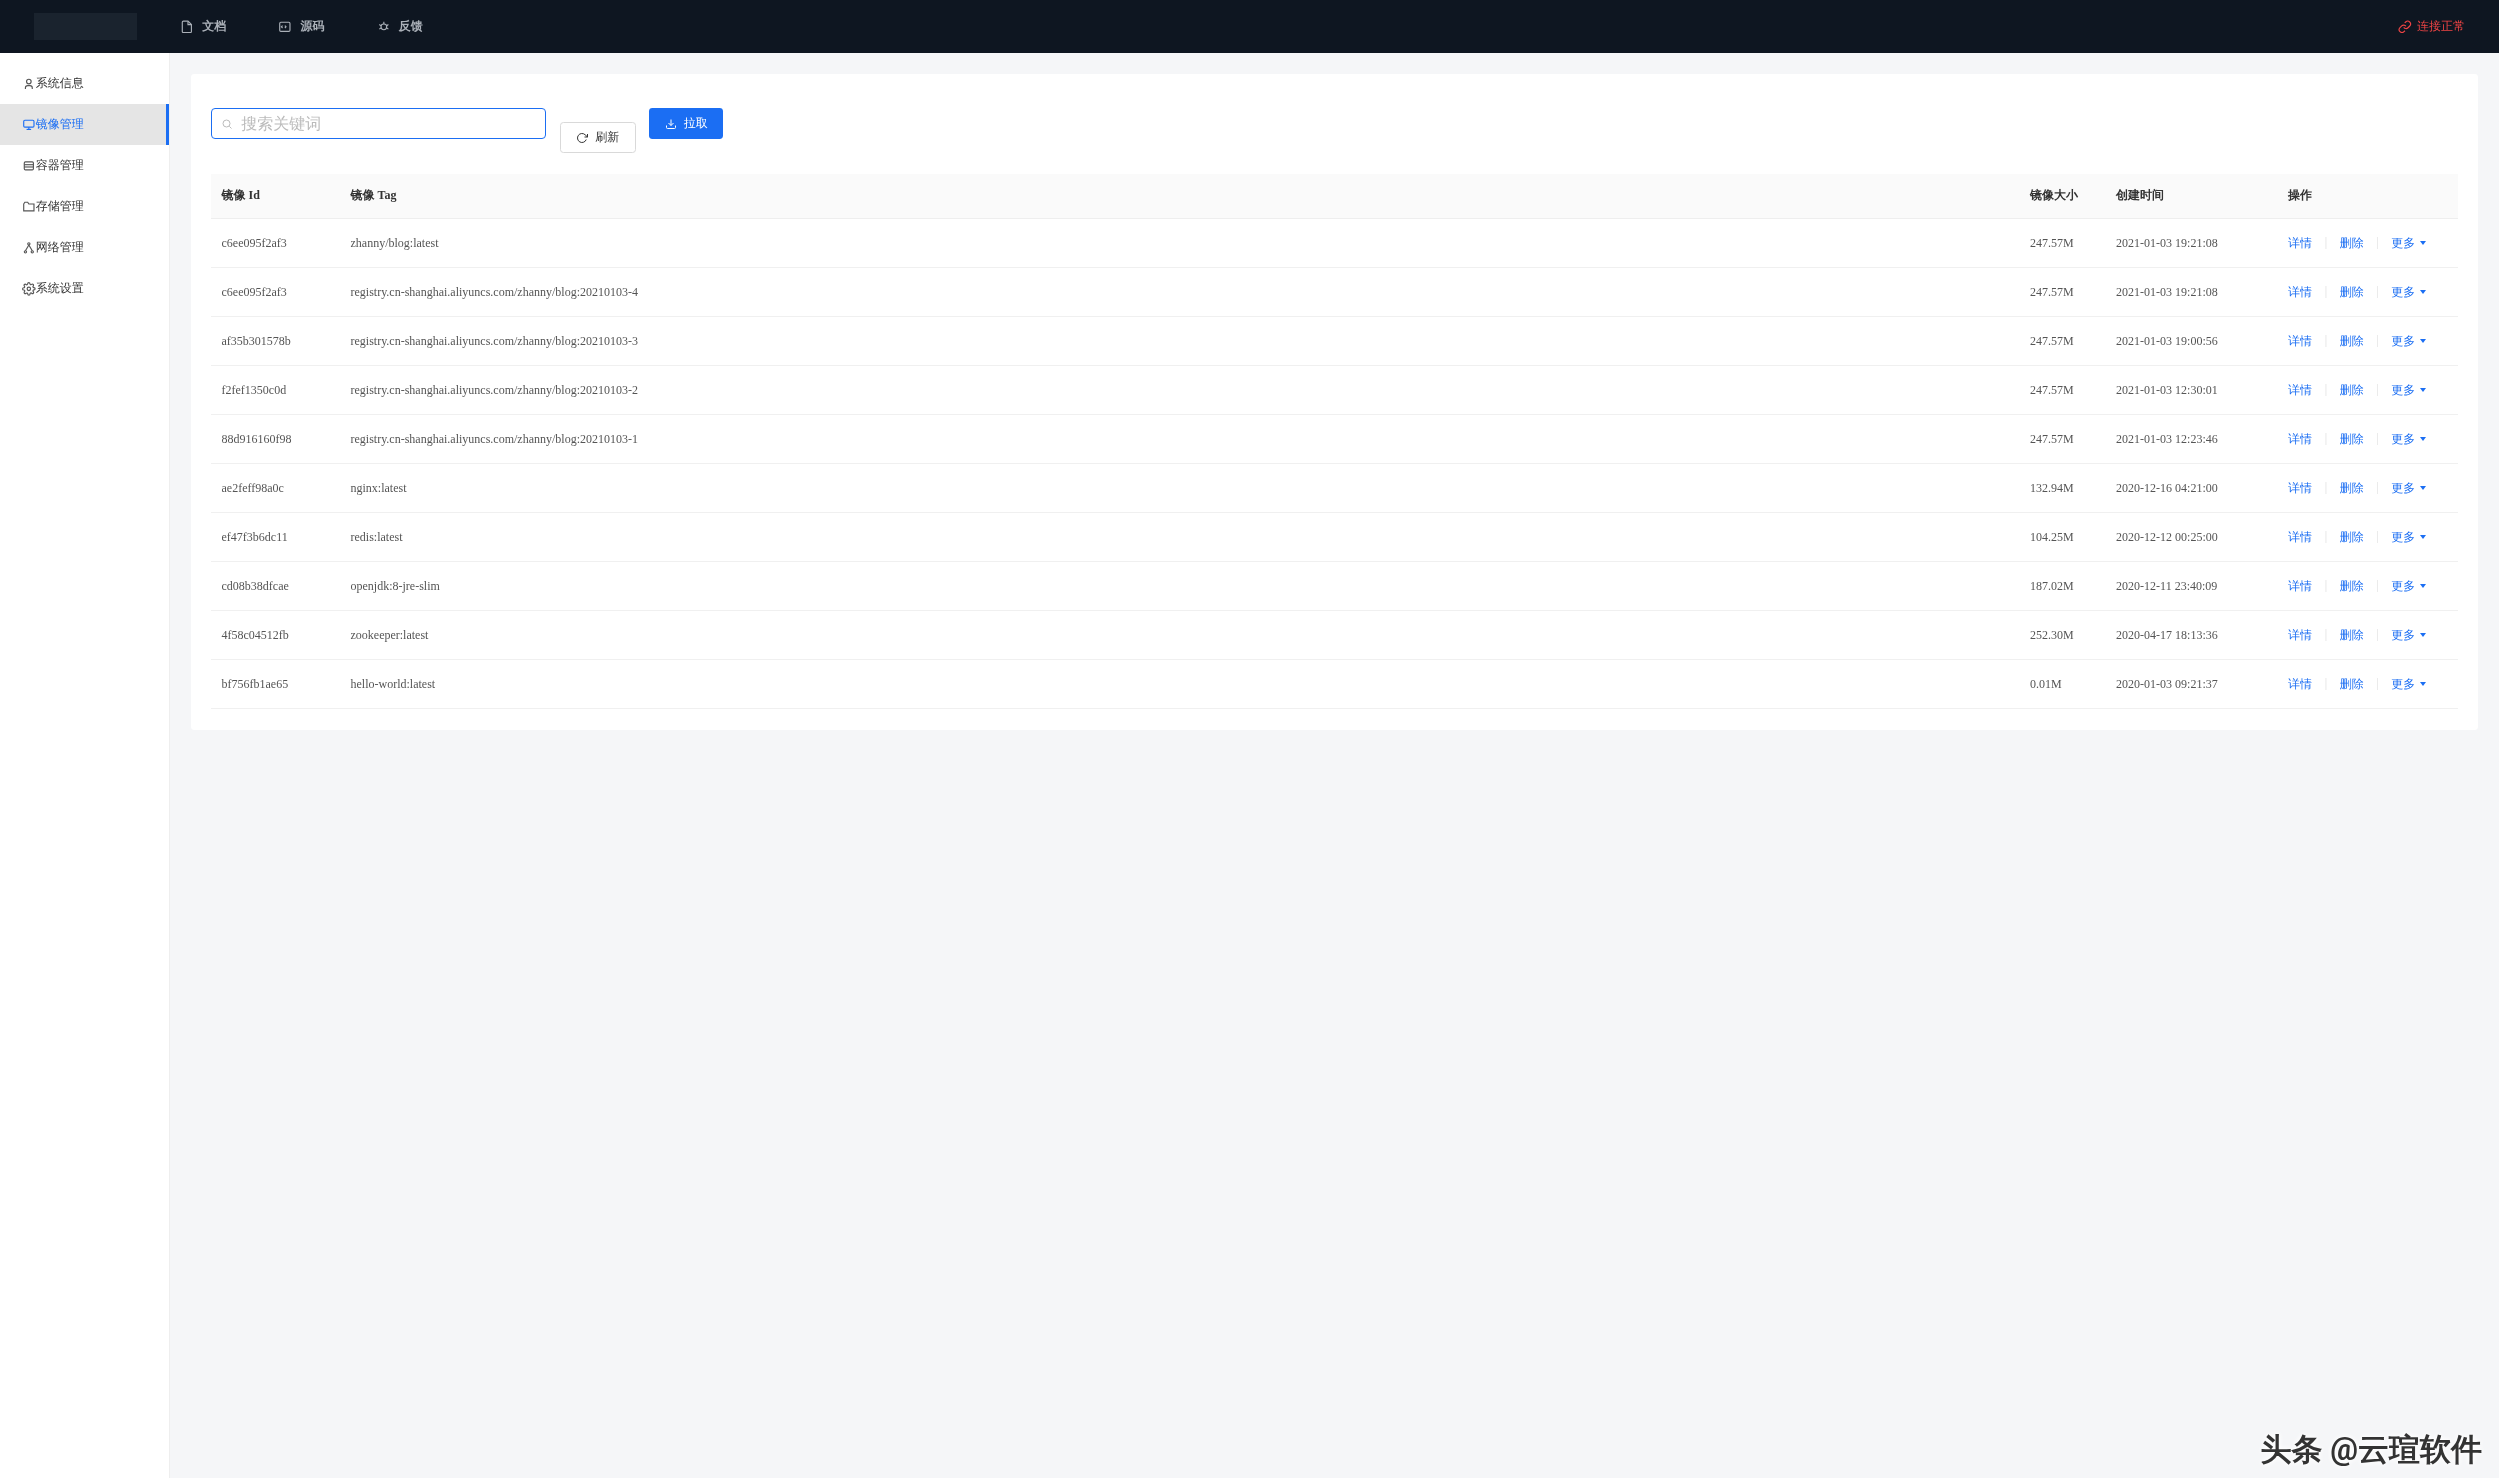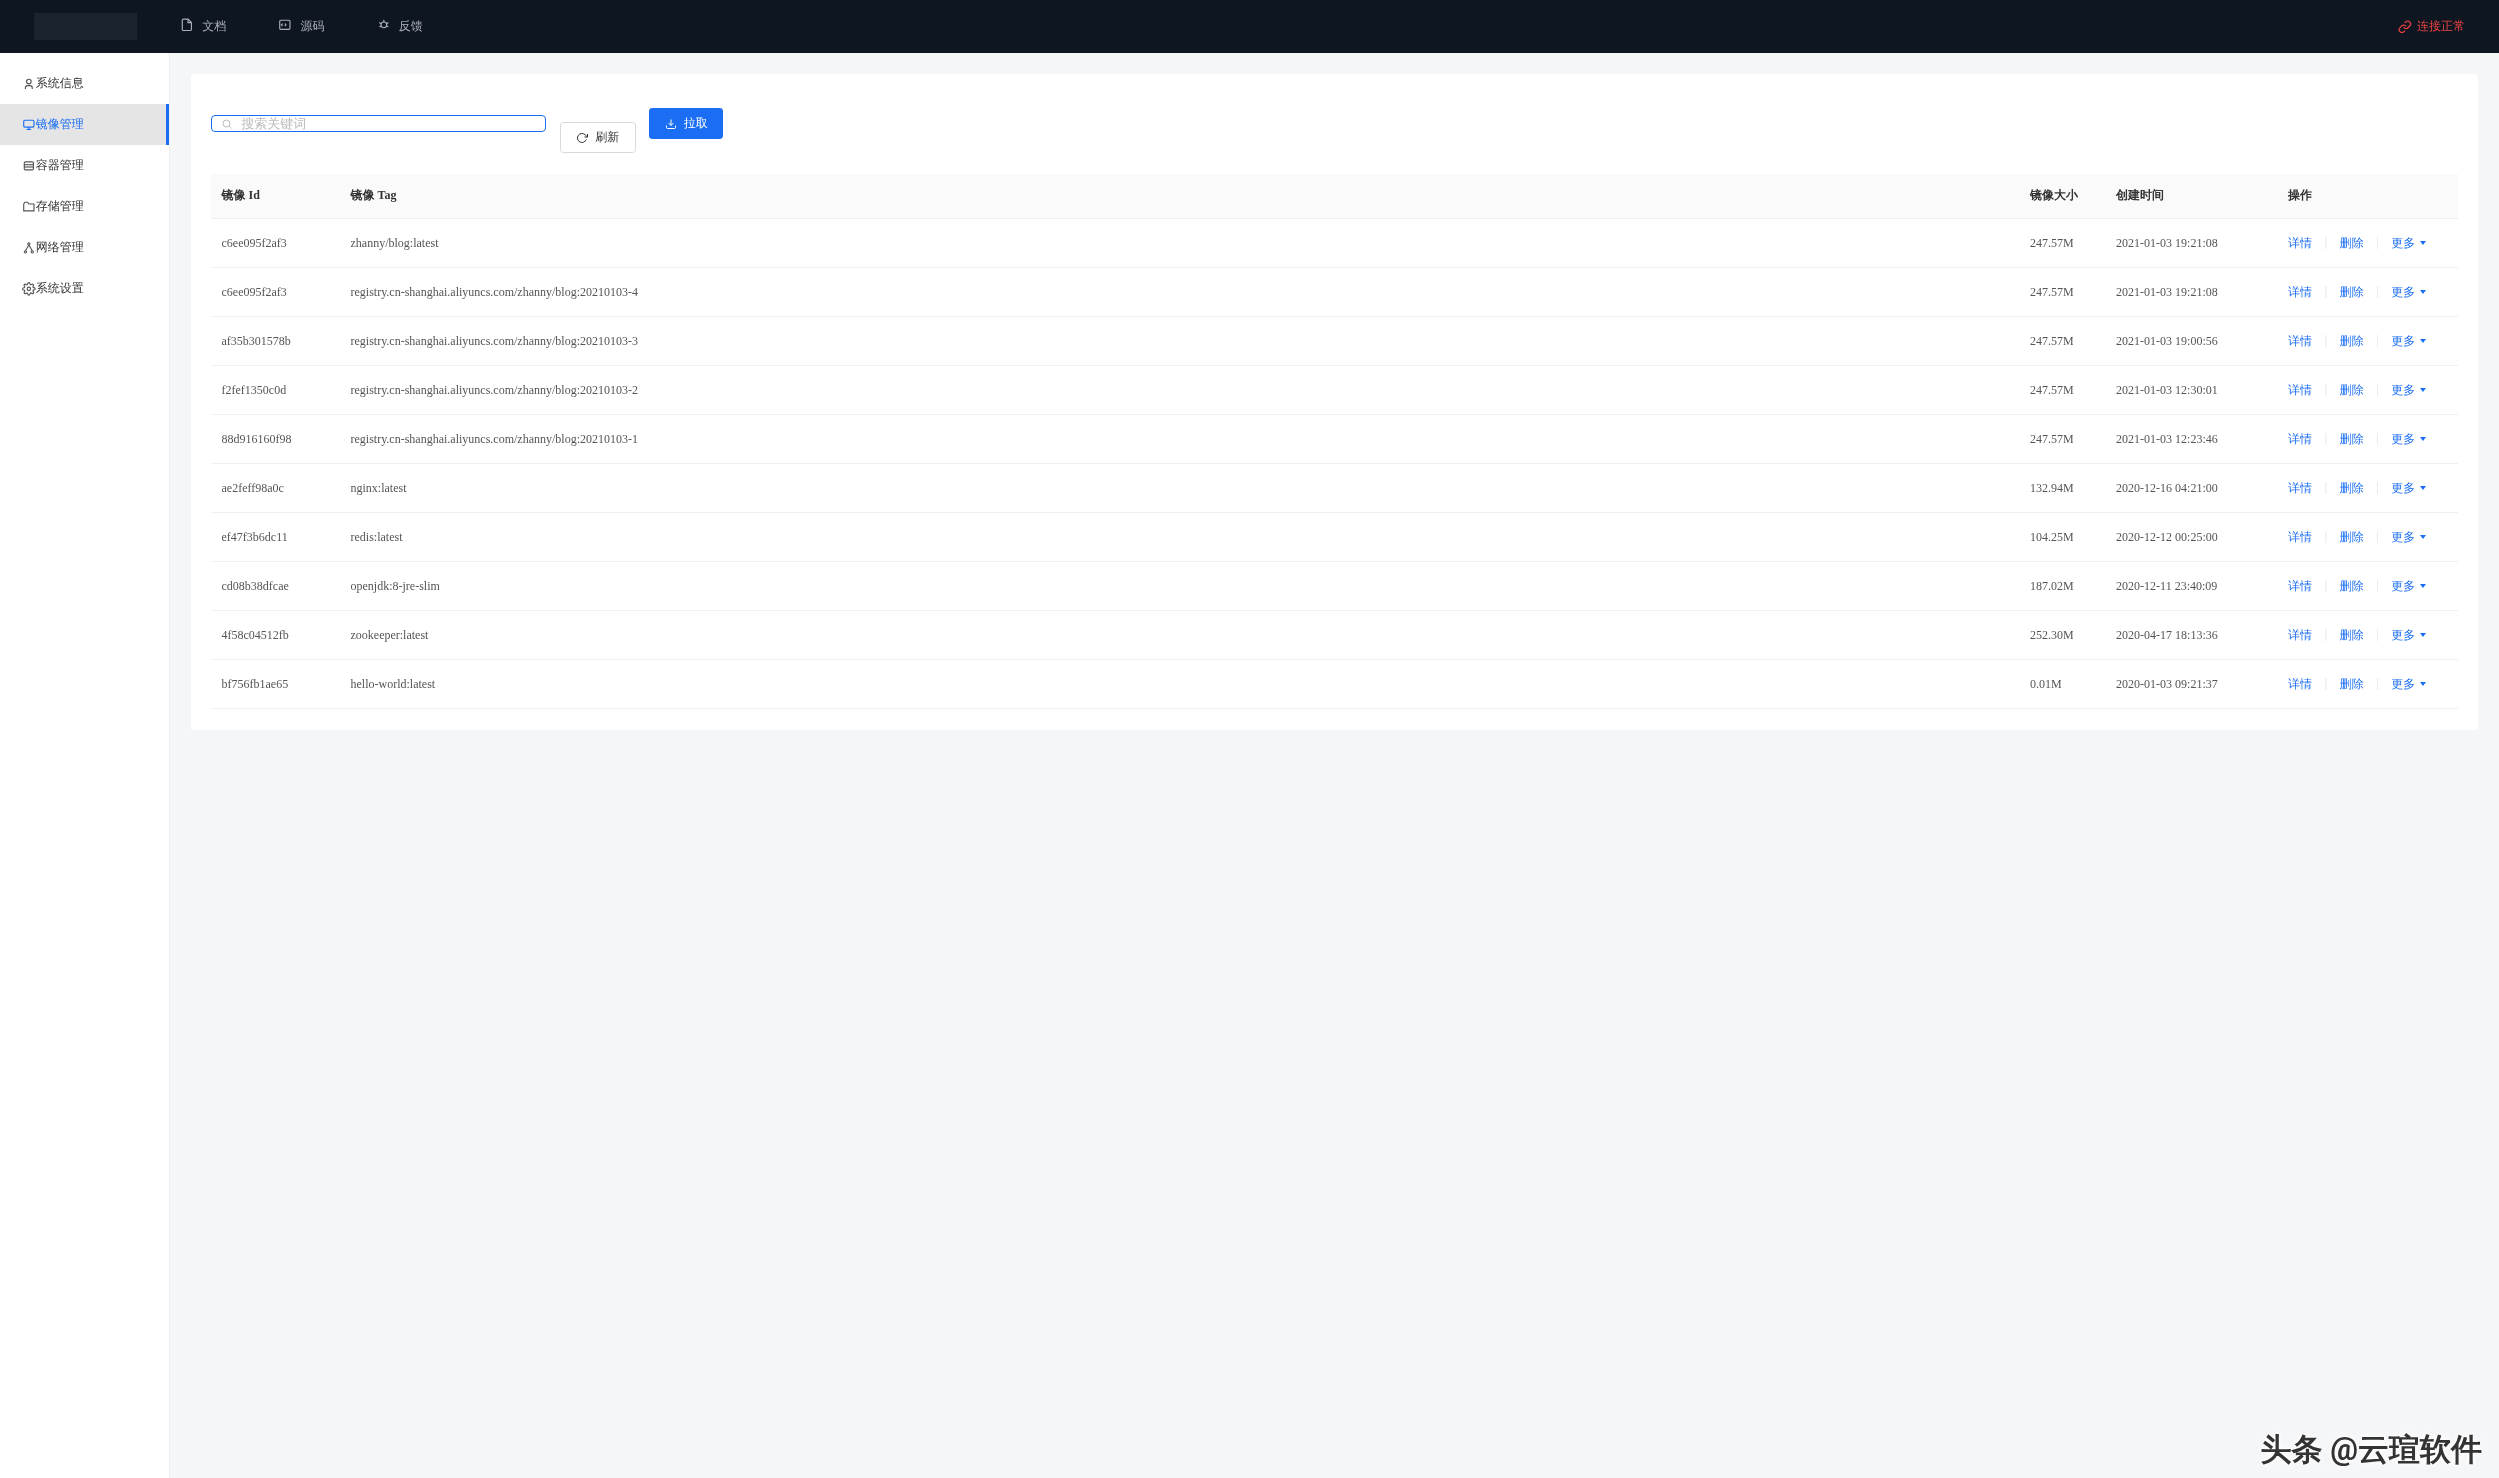--- a/index.html
+++ b/index.html
@@ -2,42 +2,42 @@
 <html style="font-size:13.7px"><head>
 <meta charset="utf-8">
 <style>
 * { margin: 0; padding: 0; box-sizing: border-box; }
 body { font-family: -apple-system, BlinkMacSystemFont, "Segoe UI", Roboto, "Helvetica Neue", Arial, sans-serif; font-size: 12px; color: #333; background: #fff; }
 
 
 .header { background: #0e1621; height: 53px; display: flex; align-items: center; padding: 0 34px; color: #fff; }
 .logo-block { width: 103px; height: 27.5px; background: #1a232e; margin-right: 43px; }
 .header-nav { display: flex; gap: 52px; flex: 1; }
-.header-nav-item { display: flex; gap: 8.6px; color: #aab0b8; cursor: pointer; }
+.header-nav-item { display: flex; align-items: center; gap: 8.6px; color: #aab0b8; cursor: pointer; font-weight: bold; }
 .header-nav-item svg { width: 13.7px; height: 13.7px; }
 .status-badge { display: flex; align-items: center; gap: 5px; color: #ef4444; }
 .status-badge svg { width: 13.7px; height: 13.7px; }
 
 
 .layout { display: flex; min-height: calc(100vh - 53px); }
 .sidebar { width: 170px; background: #fff; border-right: 0.9px solid #eee; padding-top: 10.3px; }
 .sidebar-item { display: flex; align-items: center; padding: 12px 22px; color: #333; cursor: pointer; position: relative; }
 .sidebar-item svg { width: 13.7px; height: 13.7px; stroke: #555; }
 .sidebar-item.active { background: #e5e5e5; color: #1b6ef3; }
 .sidebar-item.active svg { stroke: #1b6ef3; }
 .sidebar-item.active::after { content: ""; position: absolute; right: 0; top: 0; bottom: 0; width: 2.6px; background: #1b6ef3; }
 
 .main { flex: 1; background: #f5f6f8; padding: 20.6px; }
 .card { background: #fff; border-radius: 3.4px; padding: 20.6px; }
 
 
 .toolbar { display: flex; gap: 13.7px; align-items: center; margin-bottom: 20.6px; }
 .search-wrap { position: relative; width: 335px; }
 .search-wrap svg { position: absolute; left: 10.3px; top: 50%; transform: translateY(-50%); width: 12px; height: 12px; stroke: #bbb; }
-.search-input { width: 100%; height: 17px; border: 1.3px solid #1b6ef3; border-radius: 4px; padding: 0 10.3px 0 29px; font-size: 13px; outline: none; }
+.search-input { width: 100%; height: 31px; border: 1.3px solid #1b6ef3; border-radius: 4px; padding: 0 10.3px 0 29px; font-size: 16px; outline: none; }
 .search-input::placeholder { color: #bbb; }
 .btn { height: 31px; padding: 0 15.5px; border-radius: 3.4px; display: inline-flex; align-items: center; gap: 6.9px; cursor: pointer; font-size: 12px; }
 .btn svg { width: 12px; height: 12px; }
 .btn-outline { border: 0.9px solid #d9d9d9; background: #fff; color: #333; margin-top: 28px; }
 .btn-primary { border: none; background: #1b6ef3; color: #fff; }
 
 
 .table { width: 100%; border-collapse: collapse; font-family: Liberation Serif, serif; }
 .table th { text-align: left; font-weight: 600; padding: 13.7px 10.3px; border-bottom: 0.9px solid #eee; color: #333; background: #fafafa; }
 .table td { padding: 15.5px 10.3px; border-bottom: 0.9px solid #f0f0f0; color: #555; }

